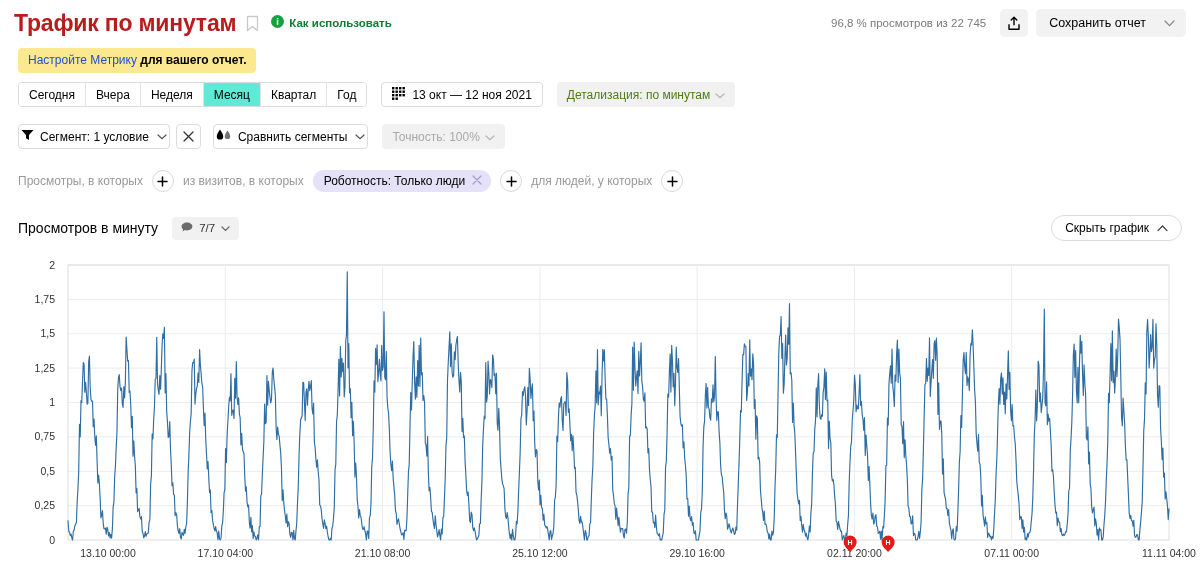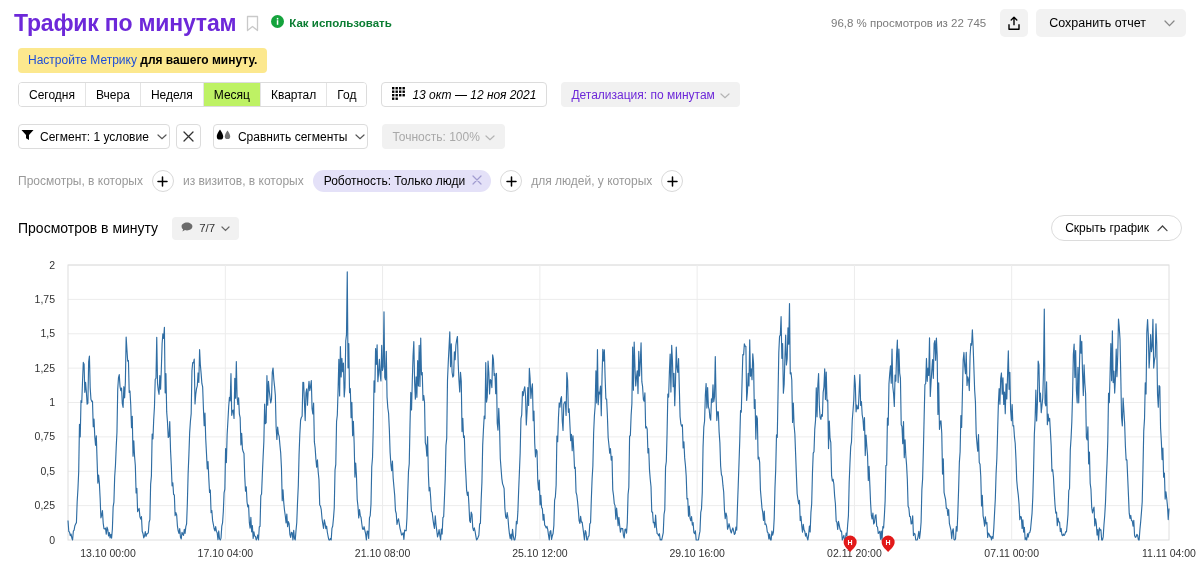--- a/index.html
+++ b/index.html
@@ -13,21 +13,21 @@
   }
   .page { position: relative; width: 1200px; height: 577px; }
 
   
   .header-row {
     position: absolute; left: 0; top: 0; width: 1200px; height: 46px;
     display: flex; align-items: center; padding: 0 14px;
   }
   .page-title {
     font-size: 23px; font-weight: bold; letter-spacing: -0.2px;
-    color: #6d28d9; line-height: 1; white-space: nowrap;
+    color: #b91c1c; line-height: 1; white-space: nowrap;
   }
   .bookmark-icon { margin-left: 10px; display: flex; align-items: center; }
   .howto {
     display: flex; align-items: center; gap: 5px;
     margin-left: 12px; white-space: nowrap;
   }
   .howto-label { color: #0a7d32; font-size: 11.5px; font-weight: bold; }
   .header-spacer { flex: 1; }
   .views-count {
     font-size: 11.5px; color: #7a7a7a; white-space: nowrap; margin-right: 14px;
@@ -61,30 +61,30 @@
   .seg-group {
     display: flex; border: 1px solid #dcdcdc; border-radius: 4px; overflow: hidden;
     height: 25px; background: #fff; text-align: center;
   }
   .seg-item {
     padding: 0 10px; height: 23px; display: flex; align-items: center;
     font-size: 12px; color: #000; cursor: pointer;
     border-right: 1px solid #e4e4e4; background: #fff; white-space: nowrap;
   }
   .seg-item:last-child { border-right: none; }
-  .seg-item.active { background: #bef264; }
+  .seg-item.active { background: #5eead4; }
   .date-btn {
     margin-left: 14px; height: 25px; border: 1px solid #dcdcdc; border-radius: 4px;
     display: flex; align-items: center; gap: 7px; padding: 0 10px;
-    font-size: 12px; background: #fff; cursor: pointer; white-space: nowrap; font-style: italic;
+    font-size: 12px; background: #fff; cursor: pointer; white-space: nowrap;
   }
   .detail-btn {
     margin-left: 14px; height: 25px; border-radius: 4px; background: #f1f1f1;
     display: flex; align-items: center; gap: 5px; padding: 0 10px;
-    font-size: 12px; color: #6d28d9; cursor: default; white-space: nowrap;
+    font-size: 12px; color: #4d7c0f; cursor: default; white-space: nowrap;
   }
 
   
   .segment-row {
     position: absolute; left: 18px; top: 124px;
     display: flex; align-items: center;
   }
   .pill {
     height: 25px; border: 1px solid #dcdcdc; border-radius: 4px; background: #fff;
     display: flex; align-items: center; gap: 6px; padding: 0 2px;
@@ -190,21 +190,21 @@
       <span>Сохранить отчет</span>
       <span>
         <svg width="11" height="7" viewBox="0 0 11 7">
           <path d="M1 1 L5.5 5.6 L10 1" fill="none" stroke="#888" stroke-width="1.3" stroke-linecap="round"></path>
         </svg>
       </span>
     </div>
   </div>
 
   <div class="notice">
-    <span class="muted">Настройте Метрику </span><span class="strong">для вашего минуту.</span>
+    <span class="muted">Настройте Метрику </span><span class="strong">для вашего отчет.</span>
   </div>
 
   <div class="period-row">
     <div class="seg-group">
       <div class="seg-item">Сегодня</div>
       <div class="seg-item">Вчера</div>
       <div class="seg-item">Неделя</div>
       <div class="seg-item active">Месяц</div>
       <div class="seg-item">Квартал</div>
       <div class="seg-item">Год</div>

